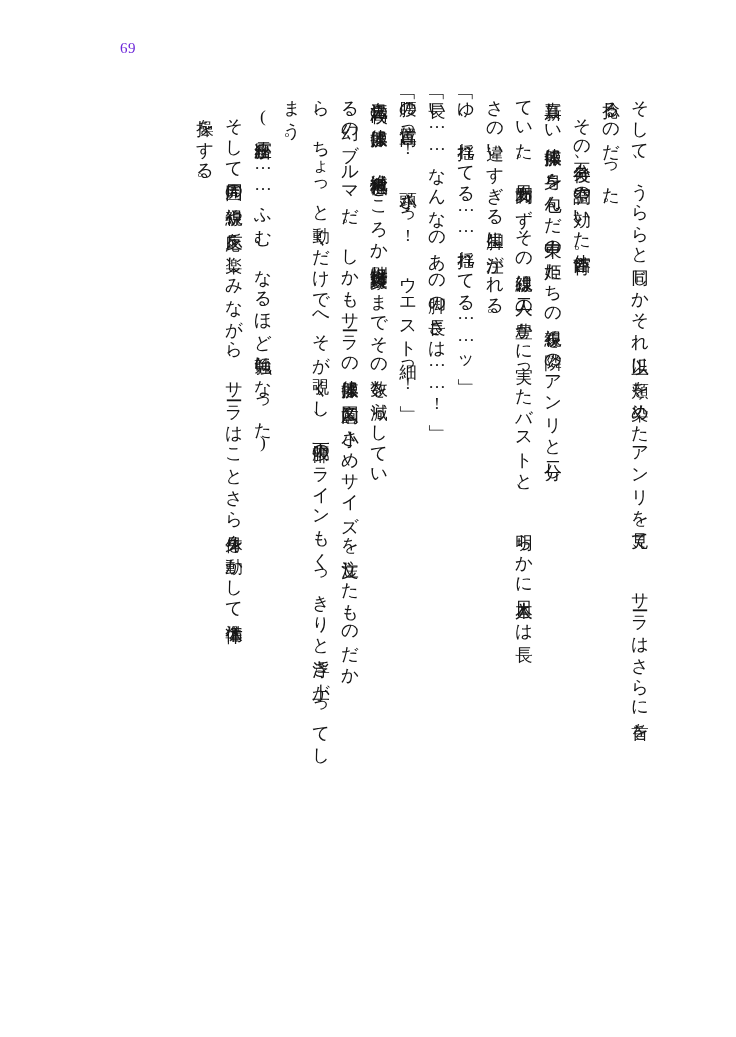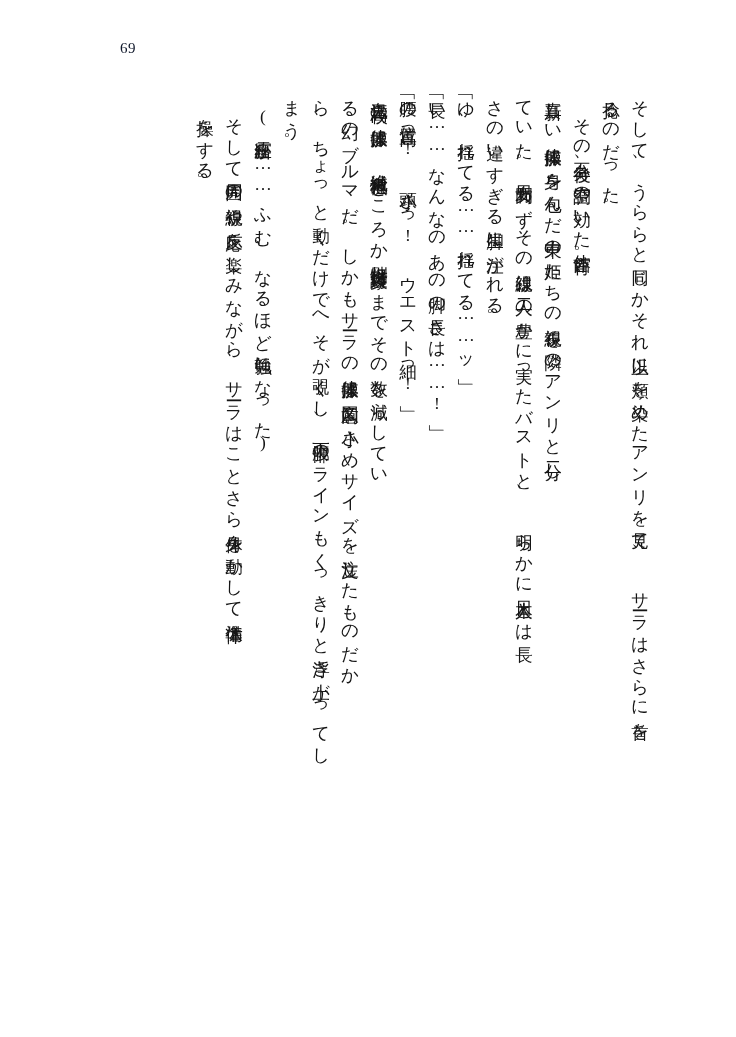--- a/index.html
+++ b/index.html
@@ -24,21 +24,21 @@
     background: #ffffff;
   }
 
   
   .page-number {
     position: absolute;
     left: 120px;
     top: 40px;
     font-size: 15px;
     letter-spacing: 0.5px;
-    color: #0f172a;
+    color: #6d28d9;
     font-family: "Liberation Serif", "DejaVu Serif", serif;
   }
 
   
   .text-body {
     position: absolute;
     top: 88px;
     right: 88px;
     width: 560px;
     height: 880px;

